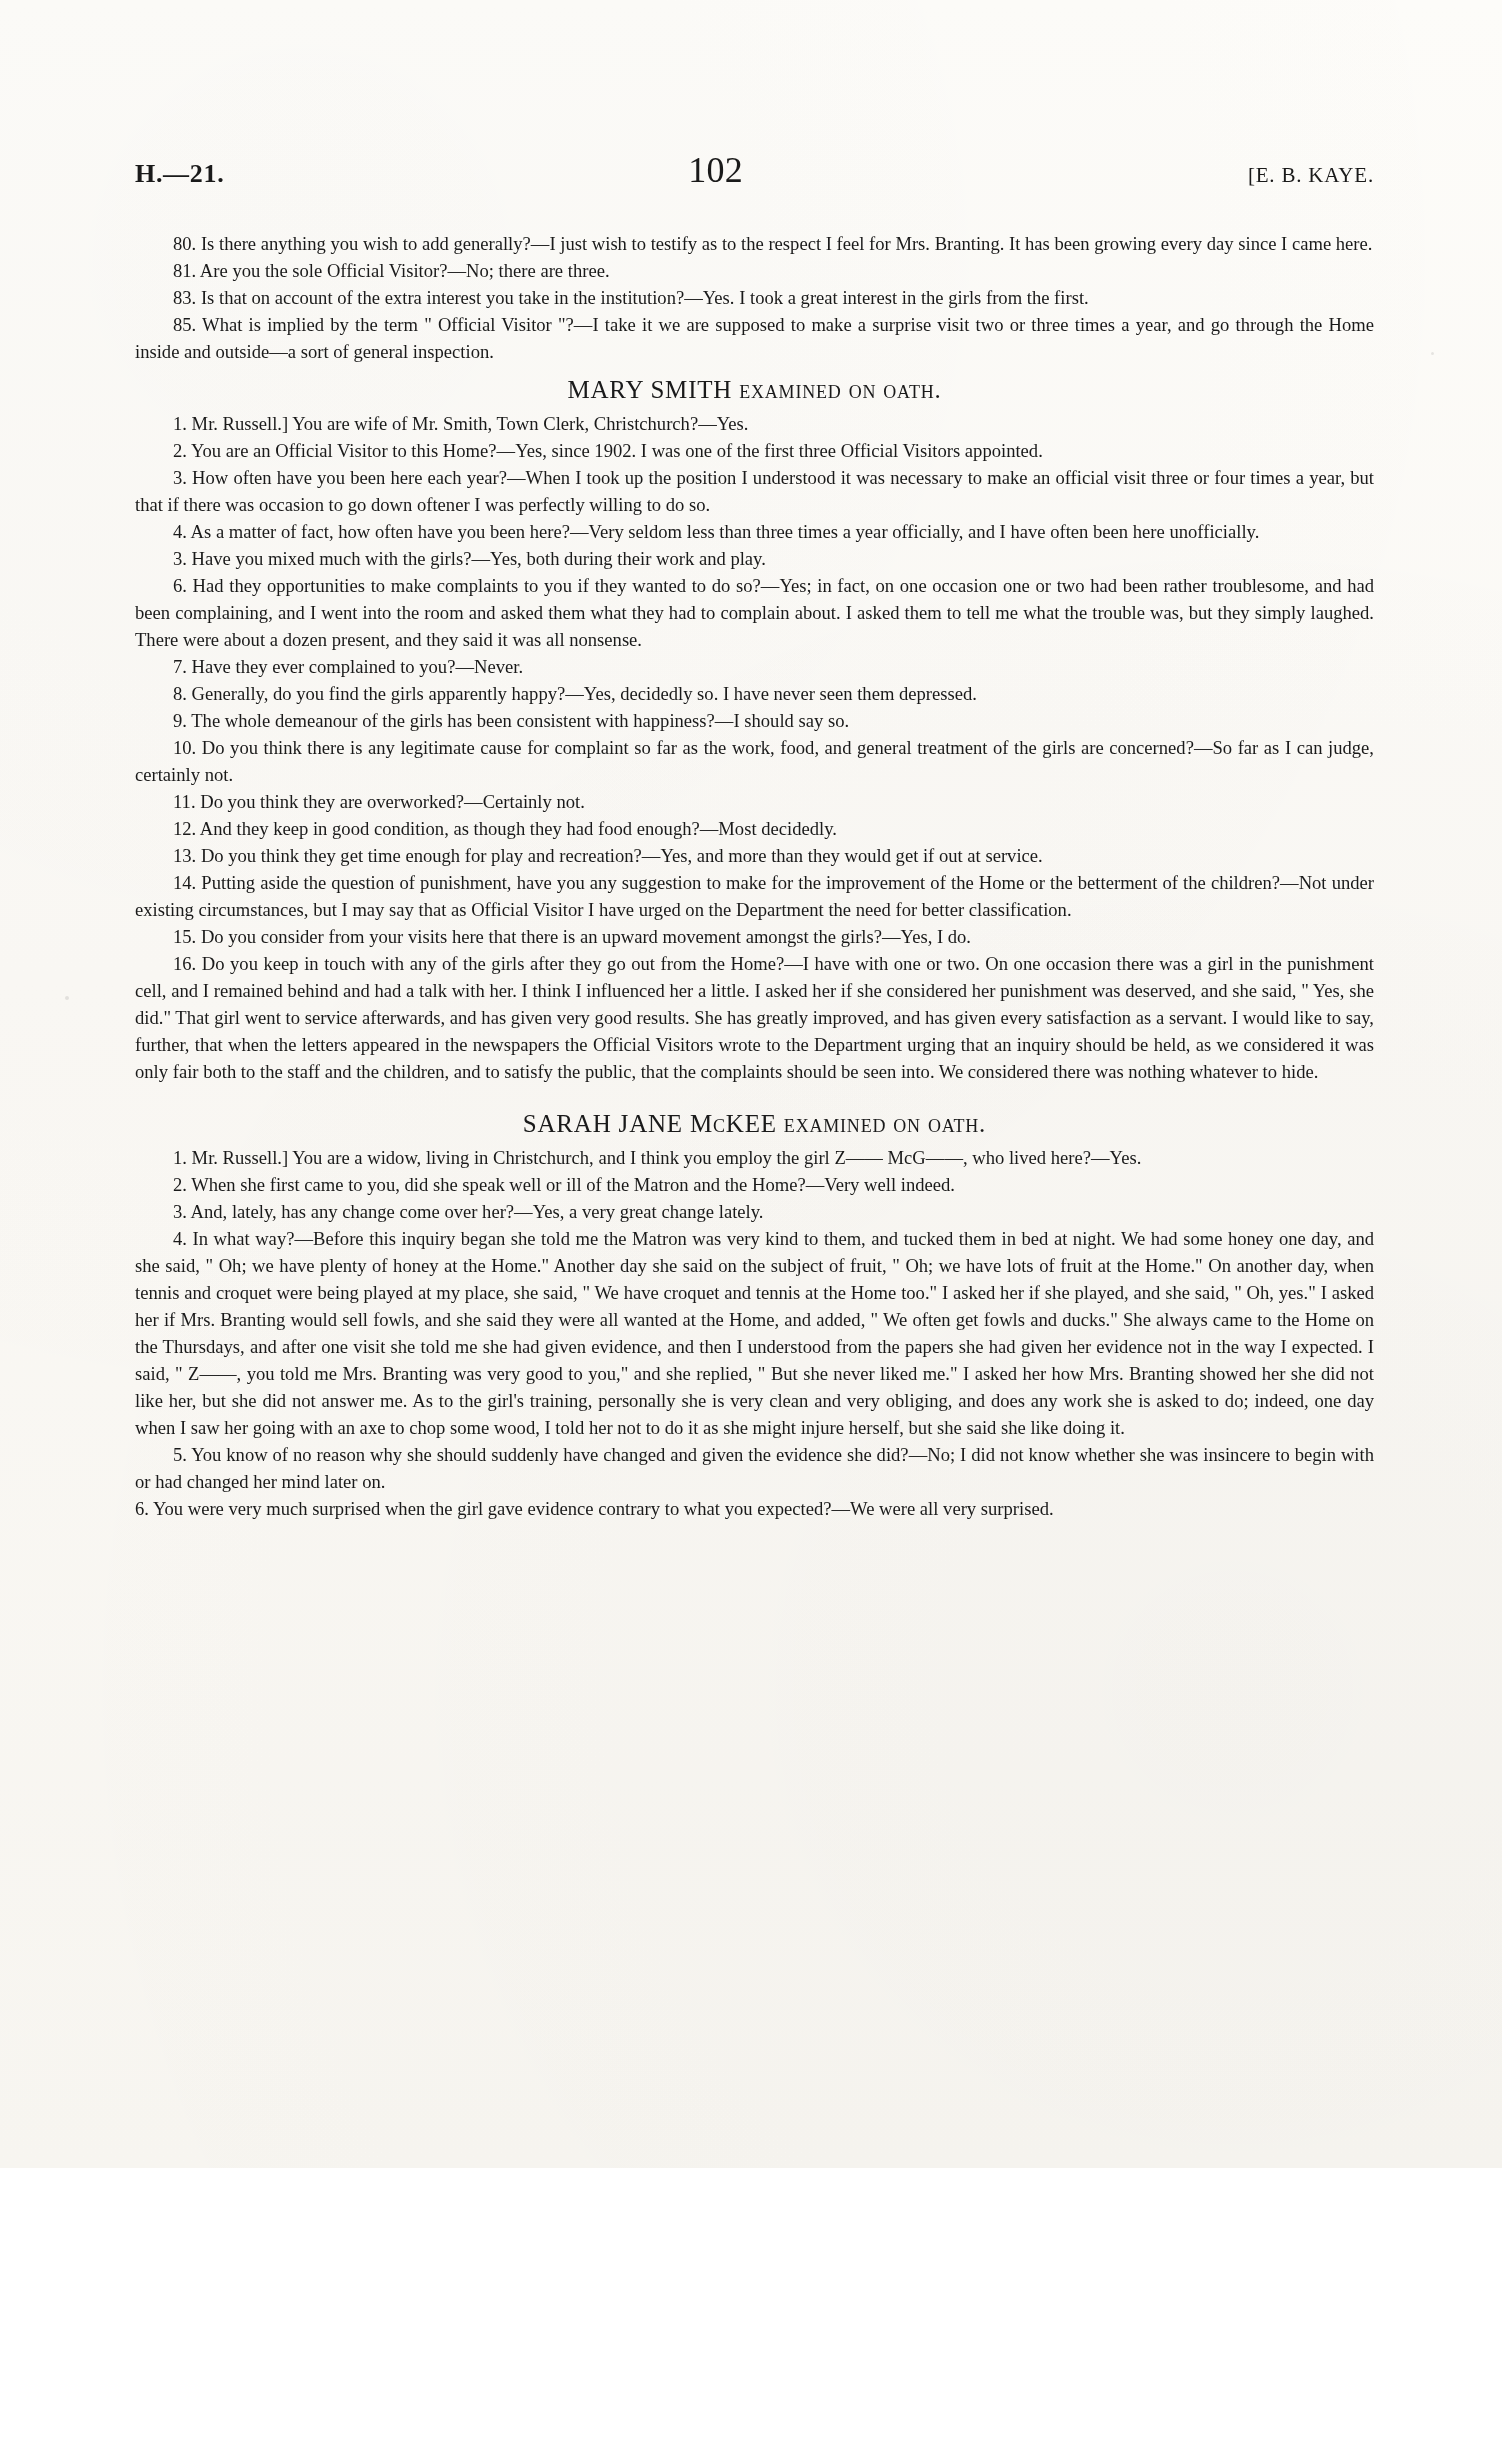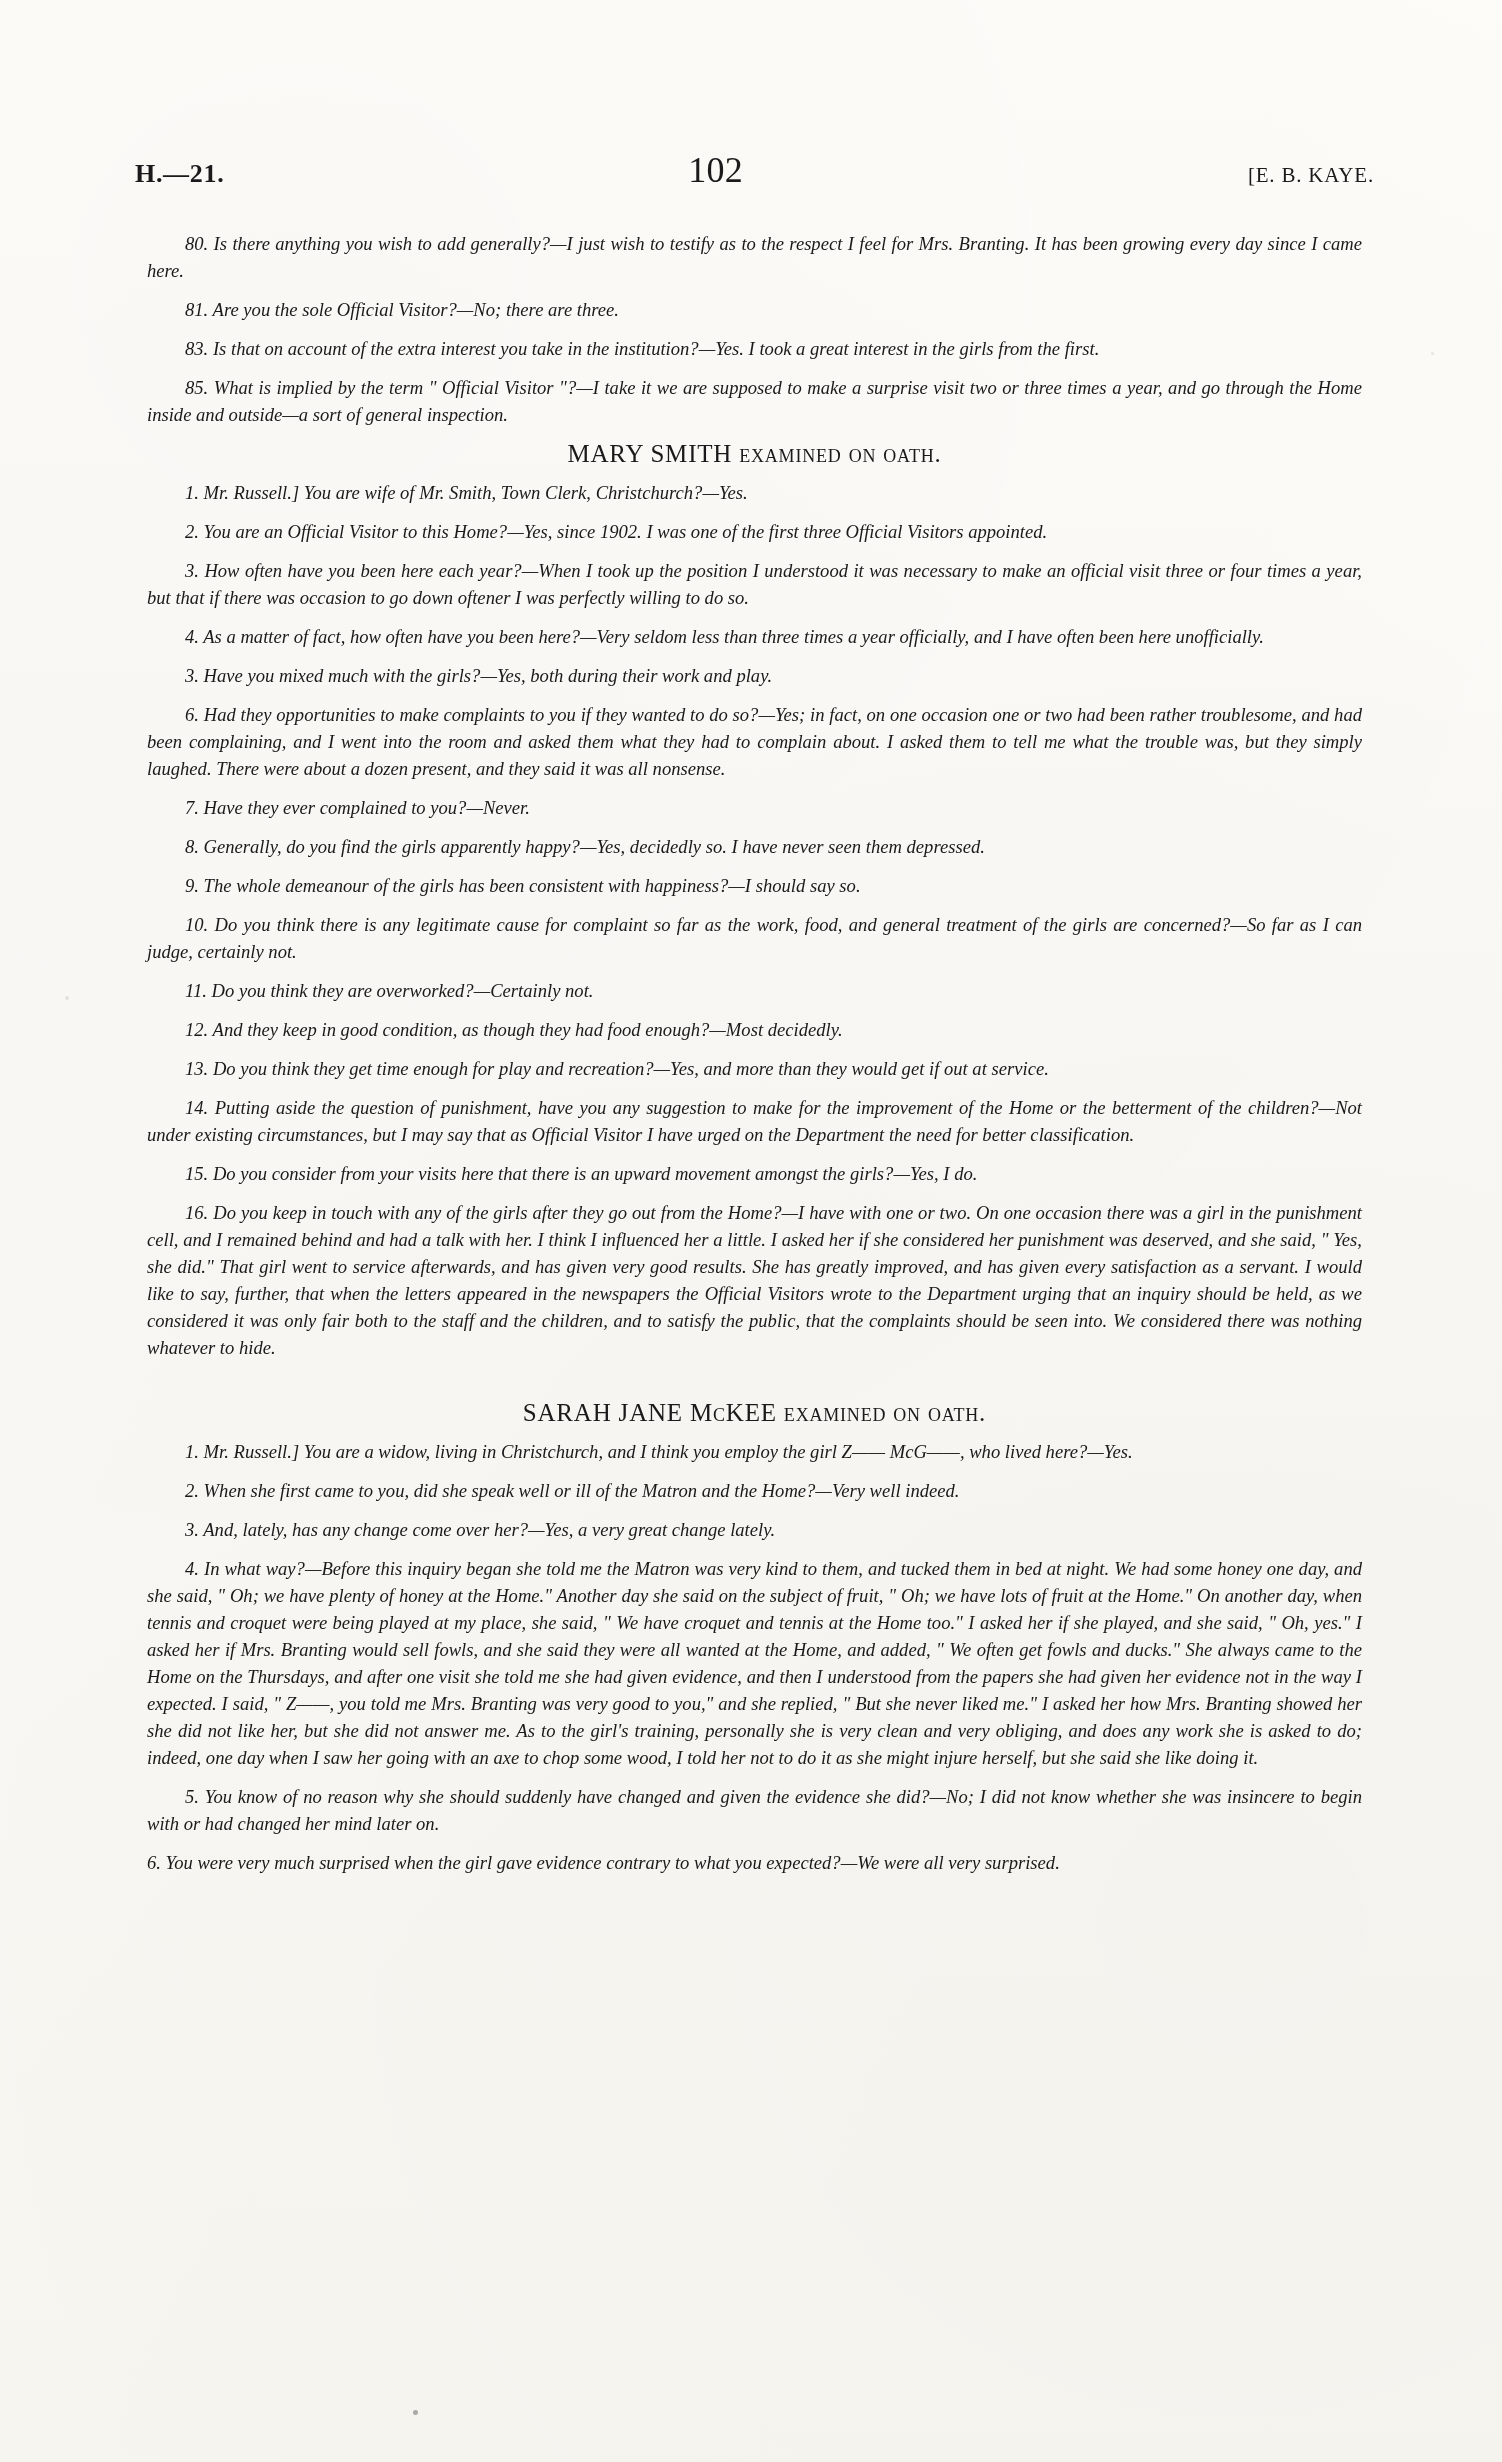--- a/index.html
+++ b/index.html
@@ -10,21 +10,21 @@
   body {
     width: 1503px;
     height: 2462px;
     font-family: "Liberation Serif", serif;
     color: #1a1a1a;
     position: relative;
   }
   .page {
     position: relative;
     width: 1503px;
-    height: 2462px;
+    height: 2168px;
     background: #fbfaf7;
     overflow: hidden;
   }
   .paper-tone {
     position: absolute;
     inset: 0;
     background:
       radial-gradient(circle at 20% 12%, rgba(0,0,0,0.012), rgba(0,0,0,0) 60%),
       radial-gradient(circle at 82% 78%, rgba(0,0,0,0.015), rgba(0,0,0,0) 62%),
       linear-gradient(180deg, #fdfcf9 0%, #faf8f4 45%, #f7f5f0 100%);
@@ -60,23 +60,22 @@
     letter-spacing: 0.9px;
   }
   .body-text {
     font-size: 18.6px;
     line-height: 27px;
     text-align: justify;
     text-justify: inter-word;
     hyphens: none;
   }
   p.para {
-    margin: 12px;
+    margin: 0;
     text-indent: 38px;
-    font-style: italic;
   }
   p.para.noindent {
     text-indent: 0;
   }
   .centered-head {
     text-align: center;
     margin: 10.8px 0 6.8px 0;
     font-size: 25px;
     letter-spacing: 0.4px;
   }

